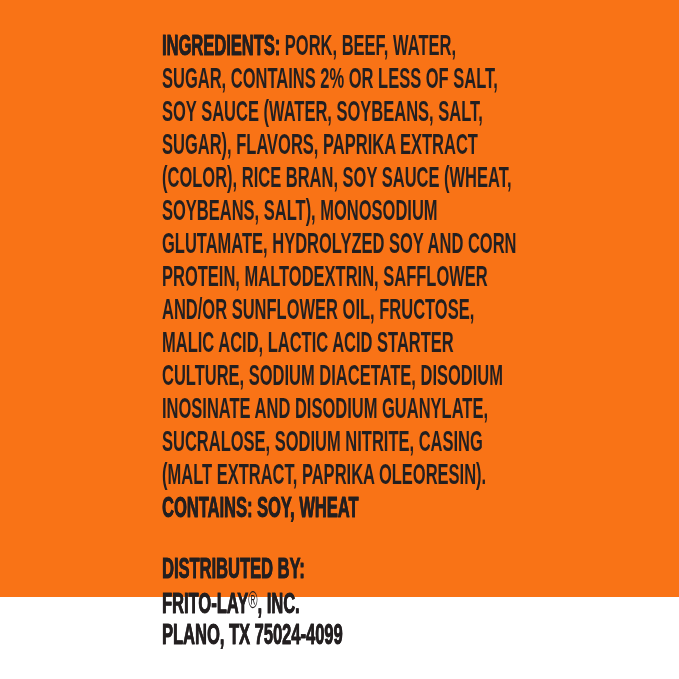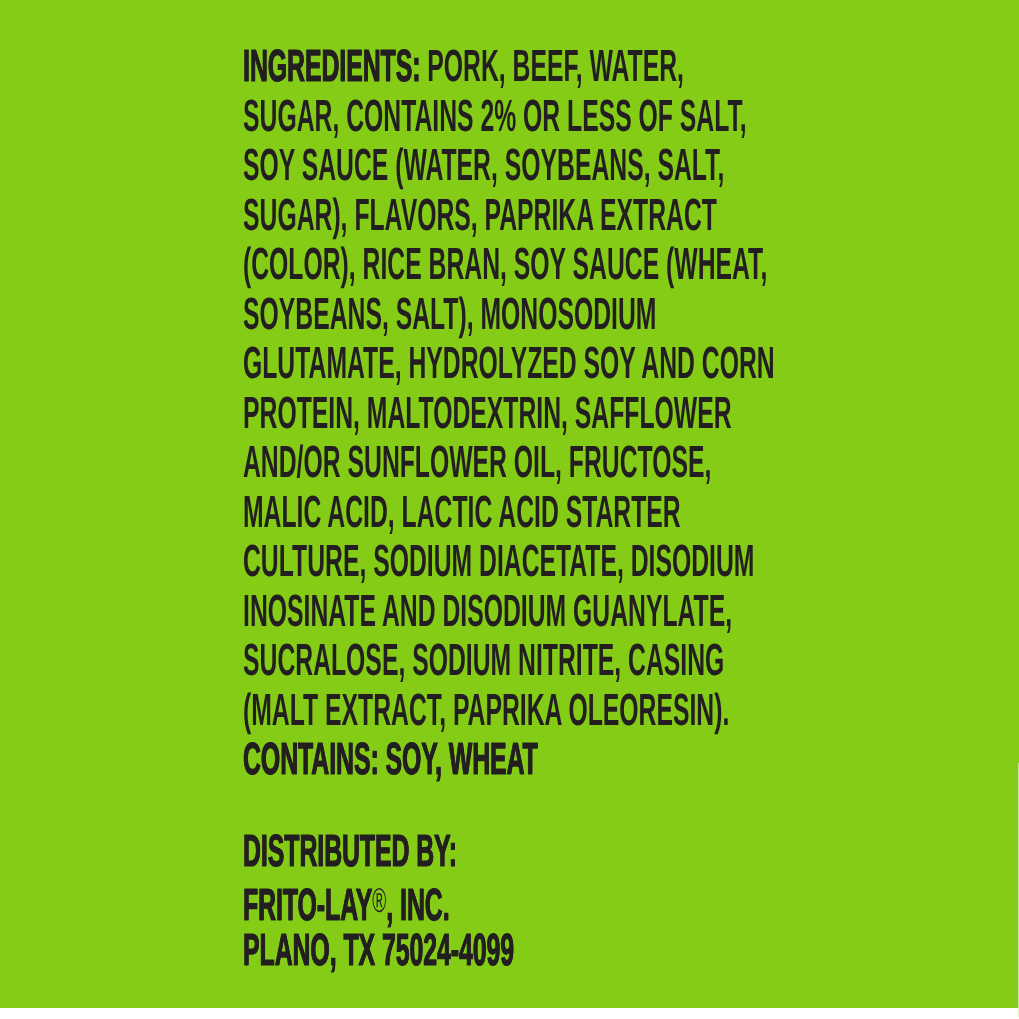--- a/index.html
+++ b/index.html
@@ -7,22 +7,22 @@
     padding: 0;
     width: 679px;
     height: 679px;
     background: #ffffff;
     overflow: hidden;
     font-family: "Liberation Sans", sans-serif;
   }
   .canvas {
     position: relative;
     width: 679px;
-    height: 672px;
-    background: #84cc16;
+    height: 597px;
+    background: #f97316;
   }
   
   .label-col {
     position: absolute;
     left: 162px;
     top: 28px;
     transform: scaleX(0.55);
     transform-origin: top left;
     color: #231f20;
     font-size: 30px;

